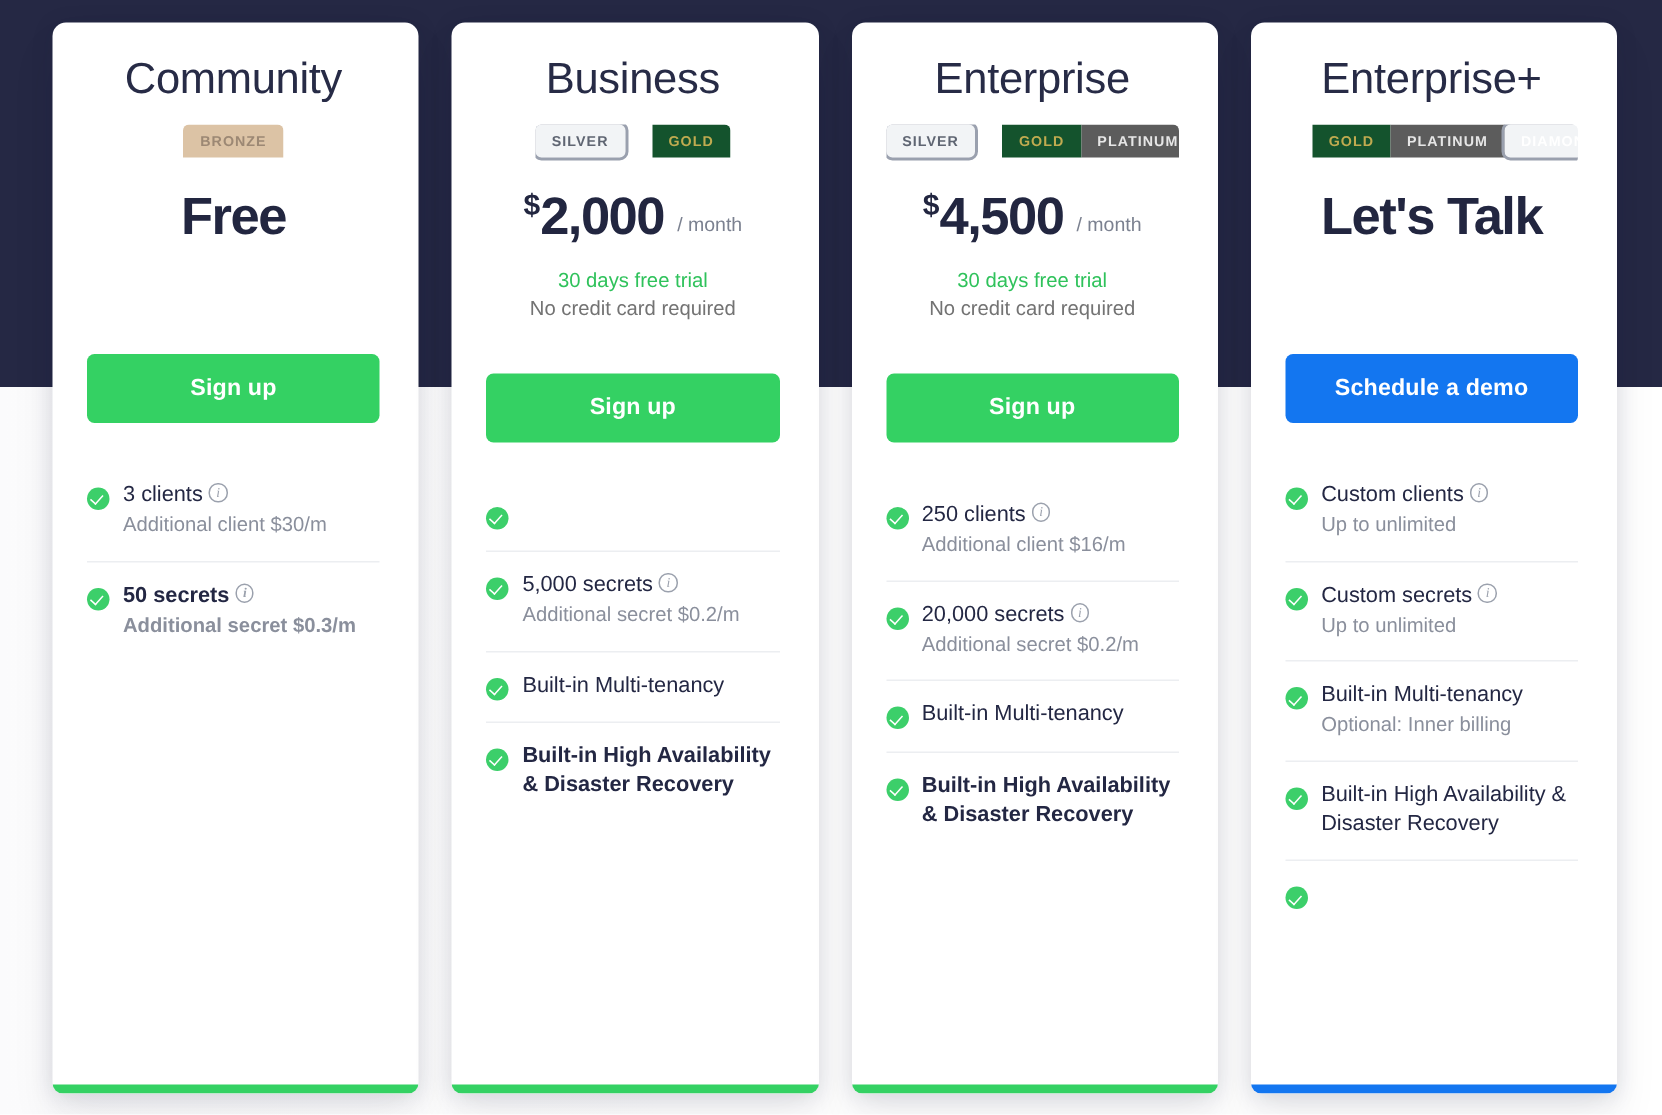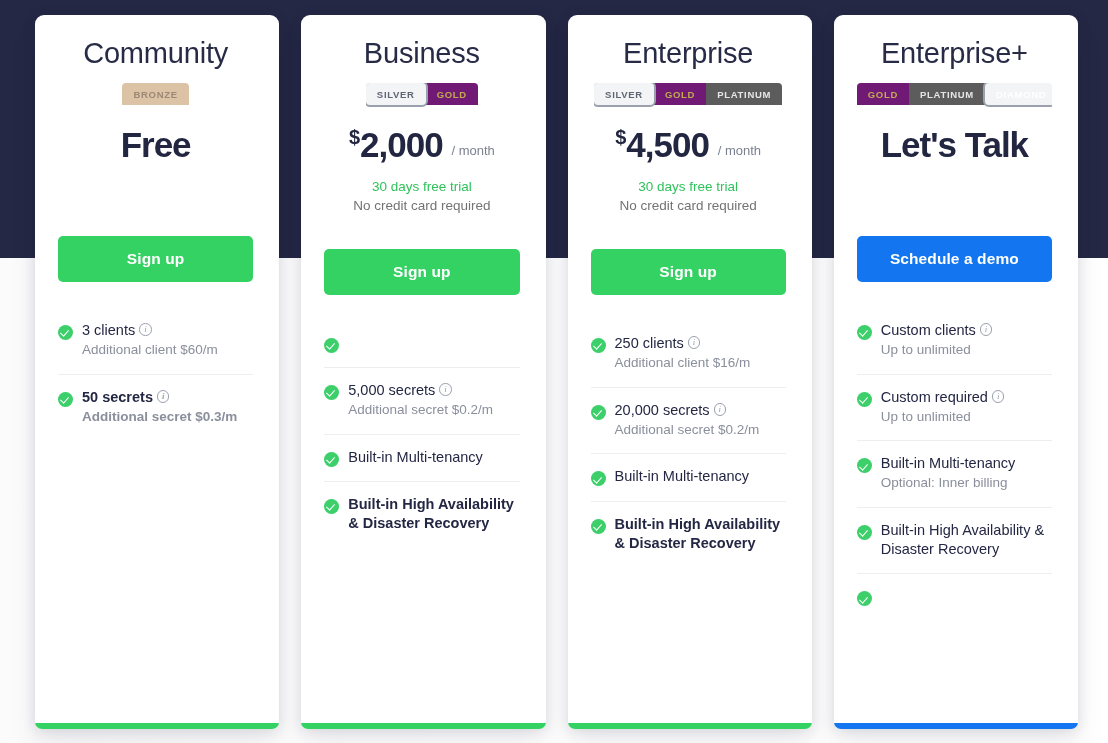--- a/index.html
+++ b/index.html
@@ -91,21 +91,21 @@
     justify-content: center;
     font-size: 9.5px;
     font-weight: 700;
     letter-spacing: 0.7px;
     padding: 0 11px;
     height: 22px;
     position: relative;
   }
   .tier.bronze   { background: #dcc3a5; color: #9c8874; }
   .tier.silver   { background: #eceef1; color: #7a7f8c; }
-  .tier.gold     { background: #701a75; color: #c0ab50; }
+  .tier.gold     { background: #14532d; color: #c0ab50; margin-left: 18px; }
   .tier.platinum { background: #5c5c5c; color: #e6e6e6; }
   .tier.diamond  { background: #0b0b0b; color: #f2f2f2; }
   .tier.diamond.active  { color: #ffffff; }
 
   .tier.active {
     outline: 2px solid #9aa0ae;
     border-radius: 4px;
     z-index: 3;
     background: #f2f4f6;
     color: #5f6572;
@@ -261,21 +261,21 @@
         <div class="price"><span>Free</span></div>
       </div>
       <div style="margin-top: 66px;">
         <button class="cta green">Sign up</button>
       </div>
       <ul class="features">
         <li class="feature">
           <span class="check"></span>
           <div class="feat-text">
             <span class="feat-main"><span>3 clients</span><span class="info"></span></span>
-            <span class="feat-sub">Additional client $60/m</span>
+            <span class="feat-sub">Additional client $30/m</span>
           </div>
         </li>
         <li class="feature">
           <span class="check"></span>
           <div class="feat-text">
             <span class="feat-main"><span>50 secrets</span><span class="info"></span></span>
             <span class="feat-sub">Additional secret $0.3/m</span>
           </div>
         </li>
       </ul>
@@ -389,21 +389,21 @@
         <li class="feature">
           <span class="check"></span>
           <div class="feat-text">
             <span class="feat-main"><span>Custom clients</span><span class="info"></span></span>
             <span class="feat-sub">Up to unlimited</span>
           </div>
         </li>
         <li class="feature">
           <span class="check"></span>
           <div class="feat-text">
-            <span class="feat-main"><span>Custom required</span><span class="info"></span></span>
+            <span class="feat-main"><span>Custom secrets</span><span class="info"></span></span>
             <span class="feat-sub">Up to unlimited</span>
           </div>
         </li>
         <li class="feature">
           <span class="check"></span>
           <div class="feat-text">
             <span class="feat-main"><span>Built-in Multi-tenancy</span></span>
             <span class="feat-sub">Optional: Inner billing</span>
           </div>
         </li>

